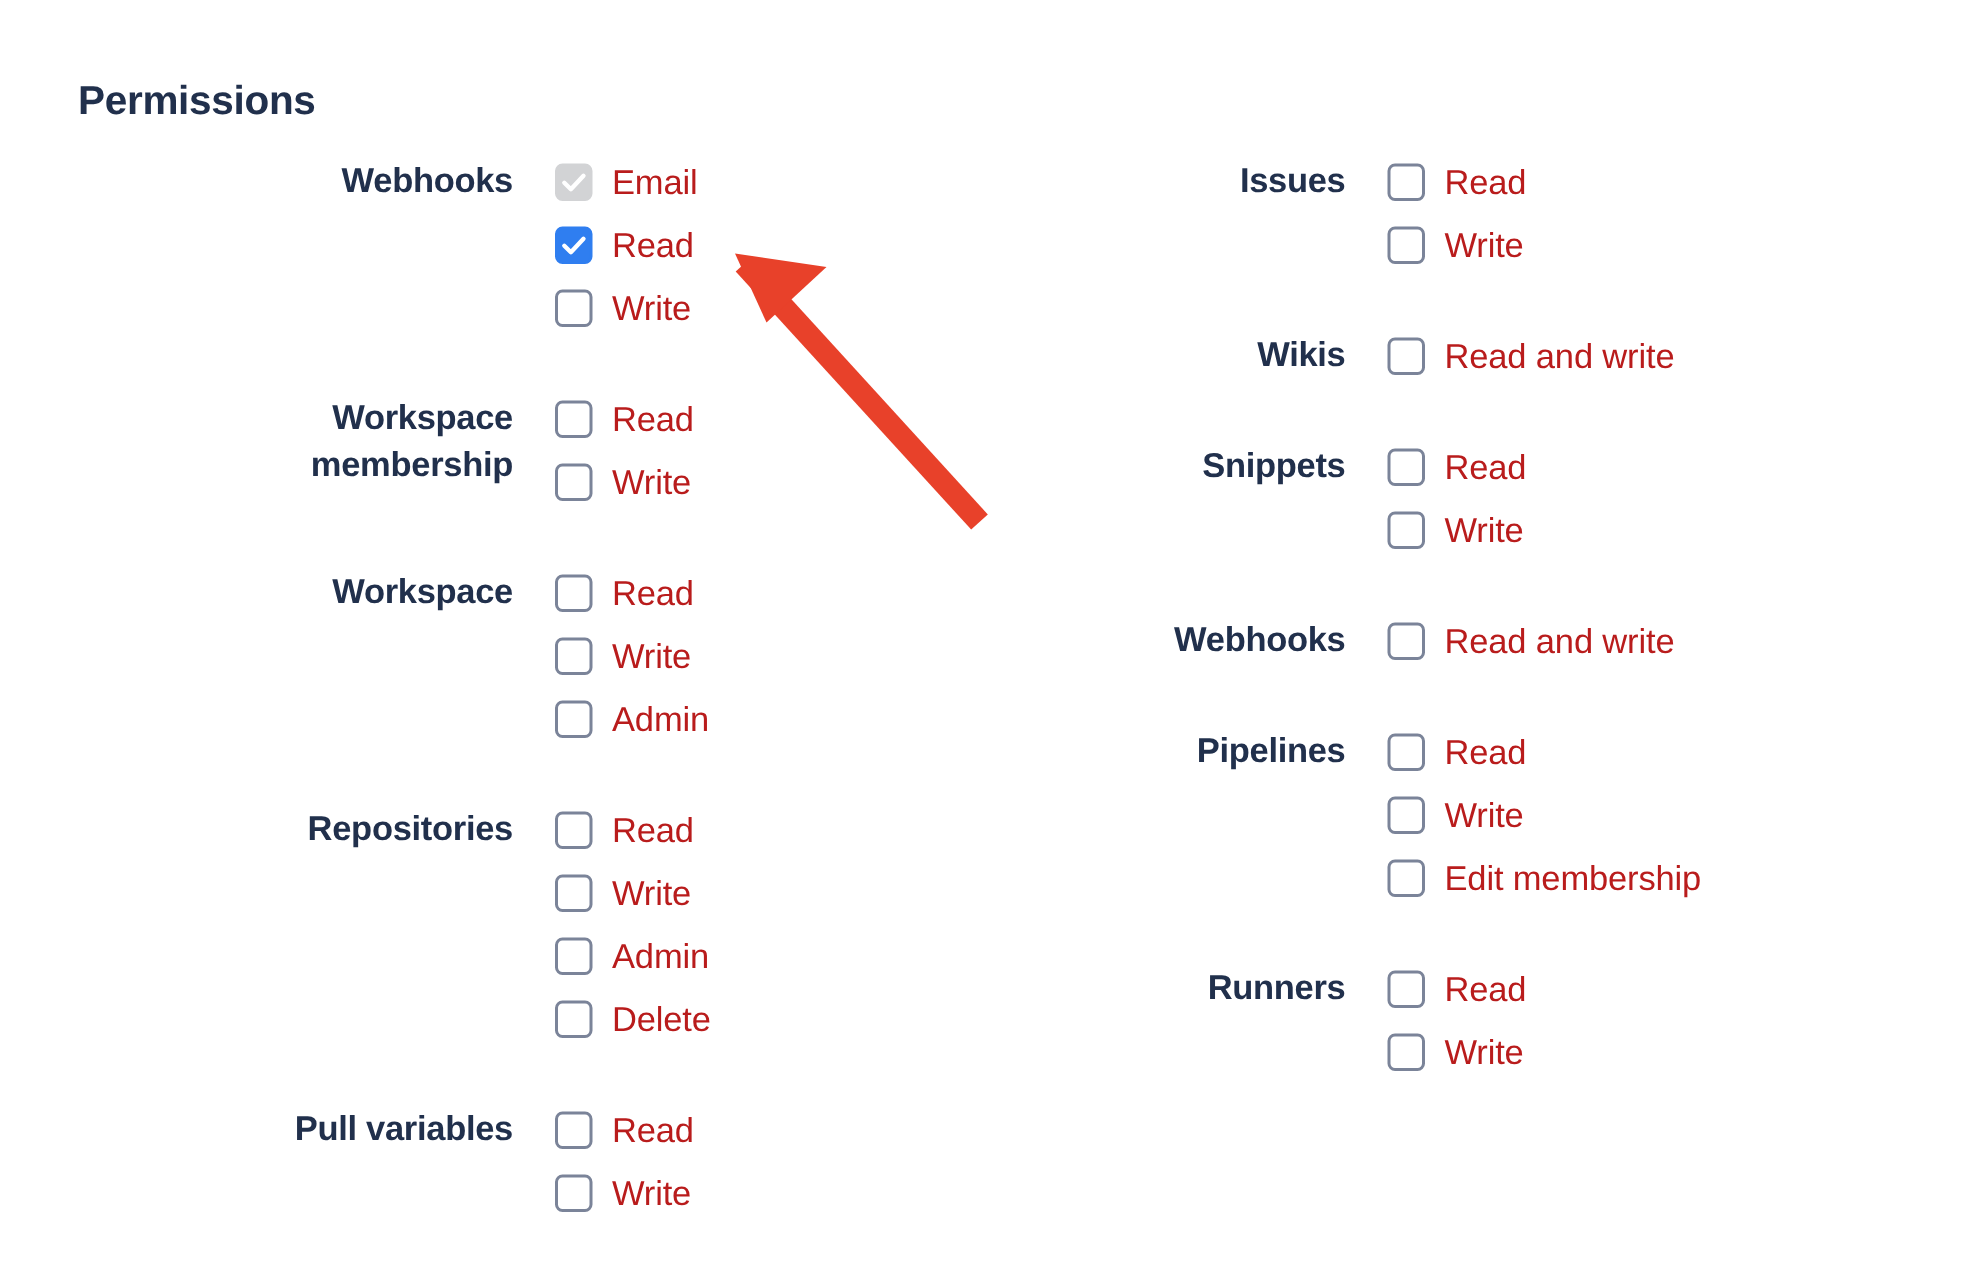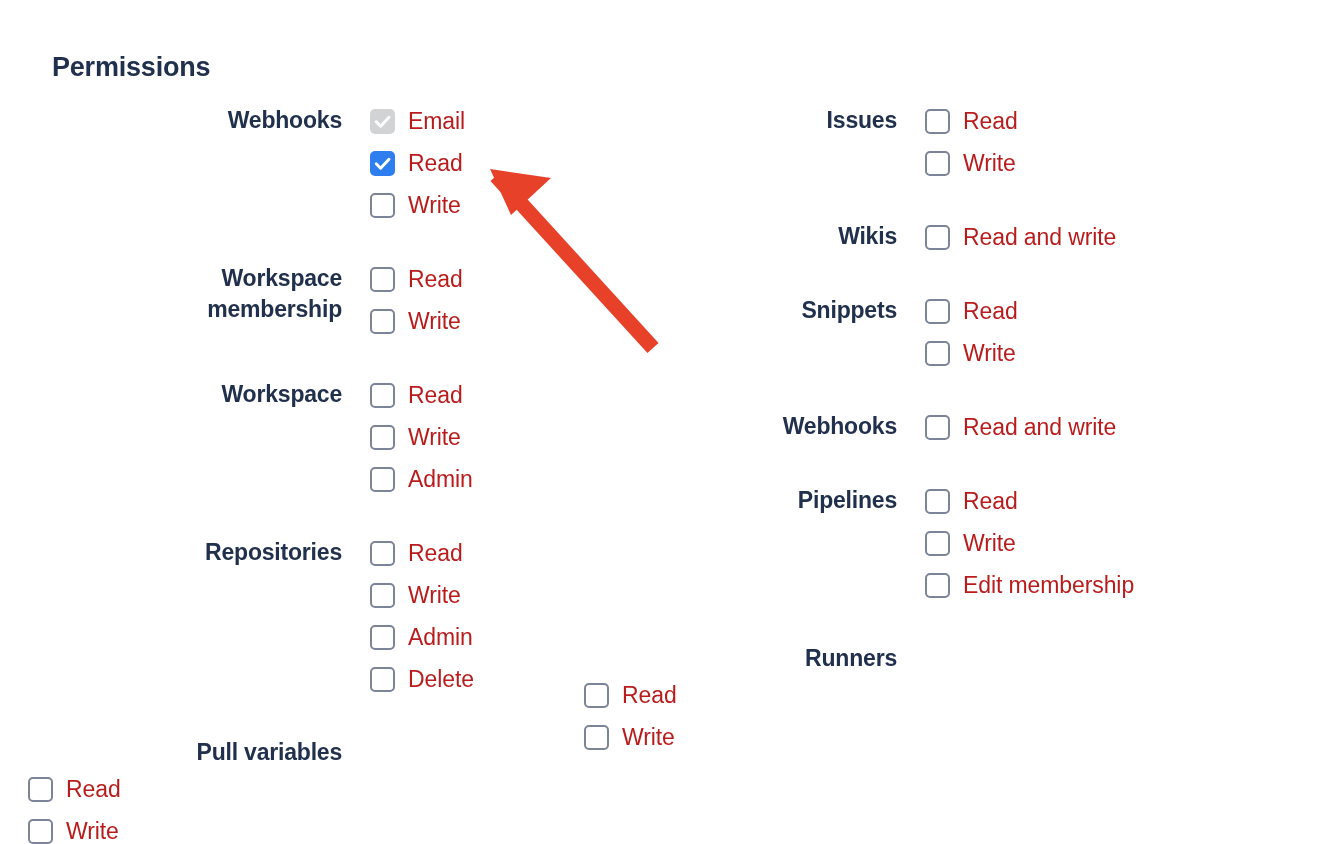--- a/index.html
+++ b/index.html
@@ -39,21 +39,21 @@
   }
   .col-left  { left: 0px;   width: 660px; }
   .col-right { left: 556px; width: 700px; }
 
   .perm-group {
     display: flex;
     flex-direction: row;
     align-items: flex-start;
     margin-bottom: 32px;
   }
-  .perm-group:last-child { margin-bottom: 0; flex-direction: column; }
+  .perm-group:last-child { margin-bottom: 0; }
 
   .group-label {
     font-size: 23px;
     font-weight: bold;
     color: #21304c;
     text-align: right;
     line-height: 31px;
     padding-top: 5px;
     letter-spacing: -0.2px;
     white-space: pre-line;

